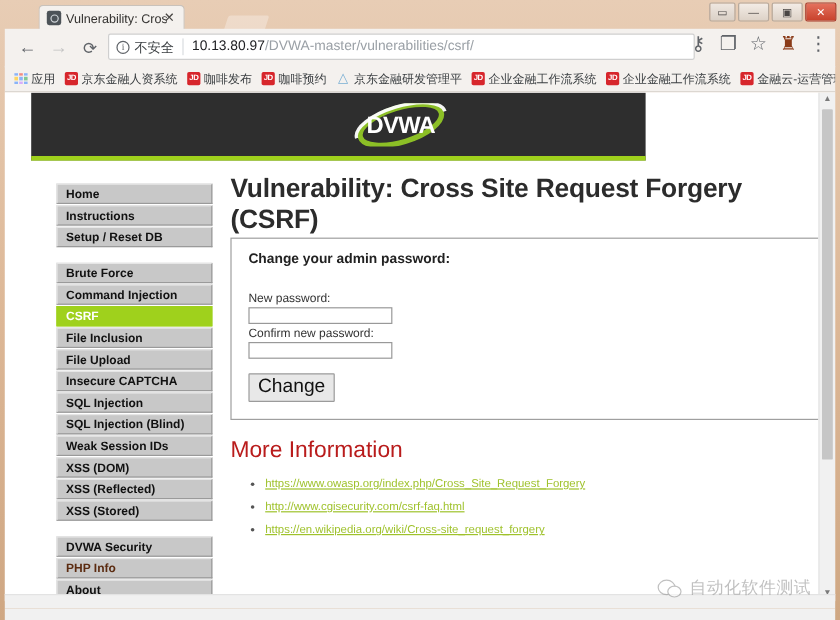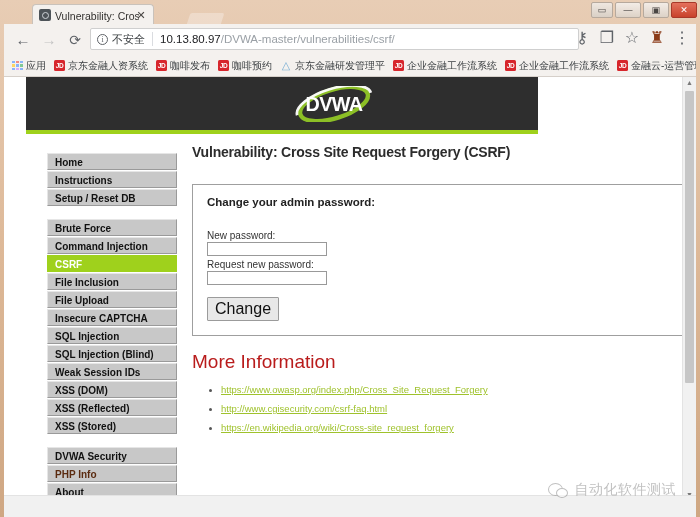--- a/index.html
+++ b/index.html
@@ -136,21 +136,21 @@
     border-right:1px solid #9a9a9a;border-bottom:1px solid #9a9a9a;
     font-size:10px;font-weight:bold;color:#111;
     line-height:17px;padding-left:7px;box-sizing:border-box;
     margin-bottom:1px;
   }
   .navitem.active{background:#9fd11c;color:#fff;border-color:#9fd11c;}
   .navitem.php{color:#5b2b10;}
   
   .main{position:absolute;left:166px;top:10px;width:452px;}
   h1.vuln-title{
-    font-size:14px;font-weight:bold;color:#2c2c2c;margin:0 0 24px 0;
+    font-size:22px;font-weight:bold;color:#2c2c2c;margin:0 0 2px 0;
     letter-spacing:-0.2px;
   }
   .panel{
     border:1px solid #9f9f9f;background:#fff;padding:11px 14px 14px 14px;
     box-sizing:border-box;width:512px;
   }
   .panel h3{font-size:11.5px;font-weight:bold;color:#222;margin:0 0 22px 0;}
   .fld-label{font-size:10px;color:#333;margin-bottom:1px;}
   .fld-input{
     width:120px;height:14px;background:#fff;
@@ -340,21 +340,21 @@
 
           <div class="main">
             <h1 class="vuln-title">Vulnerability: Cross Site Request Forgery (CSRF)</h1>
 
             <div class="panel">
               <h3>Change your admin password:</h3>
 
               <div class="fld-label">New password:</div>
               <input class="fld-input" type="password" value="" style="">
 
-              <div class="fld-label">Request new password:</div>
+              <div class="fld-label">Confirm new password:</div>
               <input class="fld-input" type="password" value="" style="">
 
               <button class="change-btn">Change</button>
             </div>
 
             <h2 class="more-info">More Information</h2>
             <ul class="links">
               <li><a href="#">https://www.owasp.org/index.php/Cross_Site_Request_Forgery</a></li>
               <li><a href="#">http://www.cgisecurity.com/csrf-faq.html</a></li>
               <li><a href="#">https://en.wikipedia.org/wiki/Cross-site_request_forgery</a></li>

